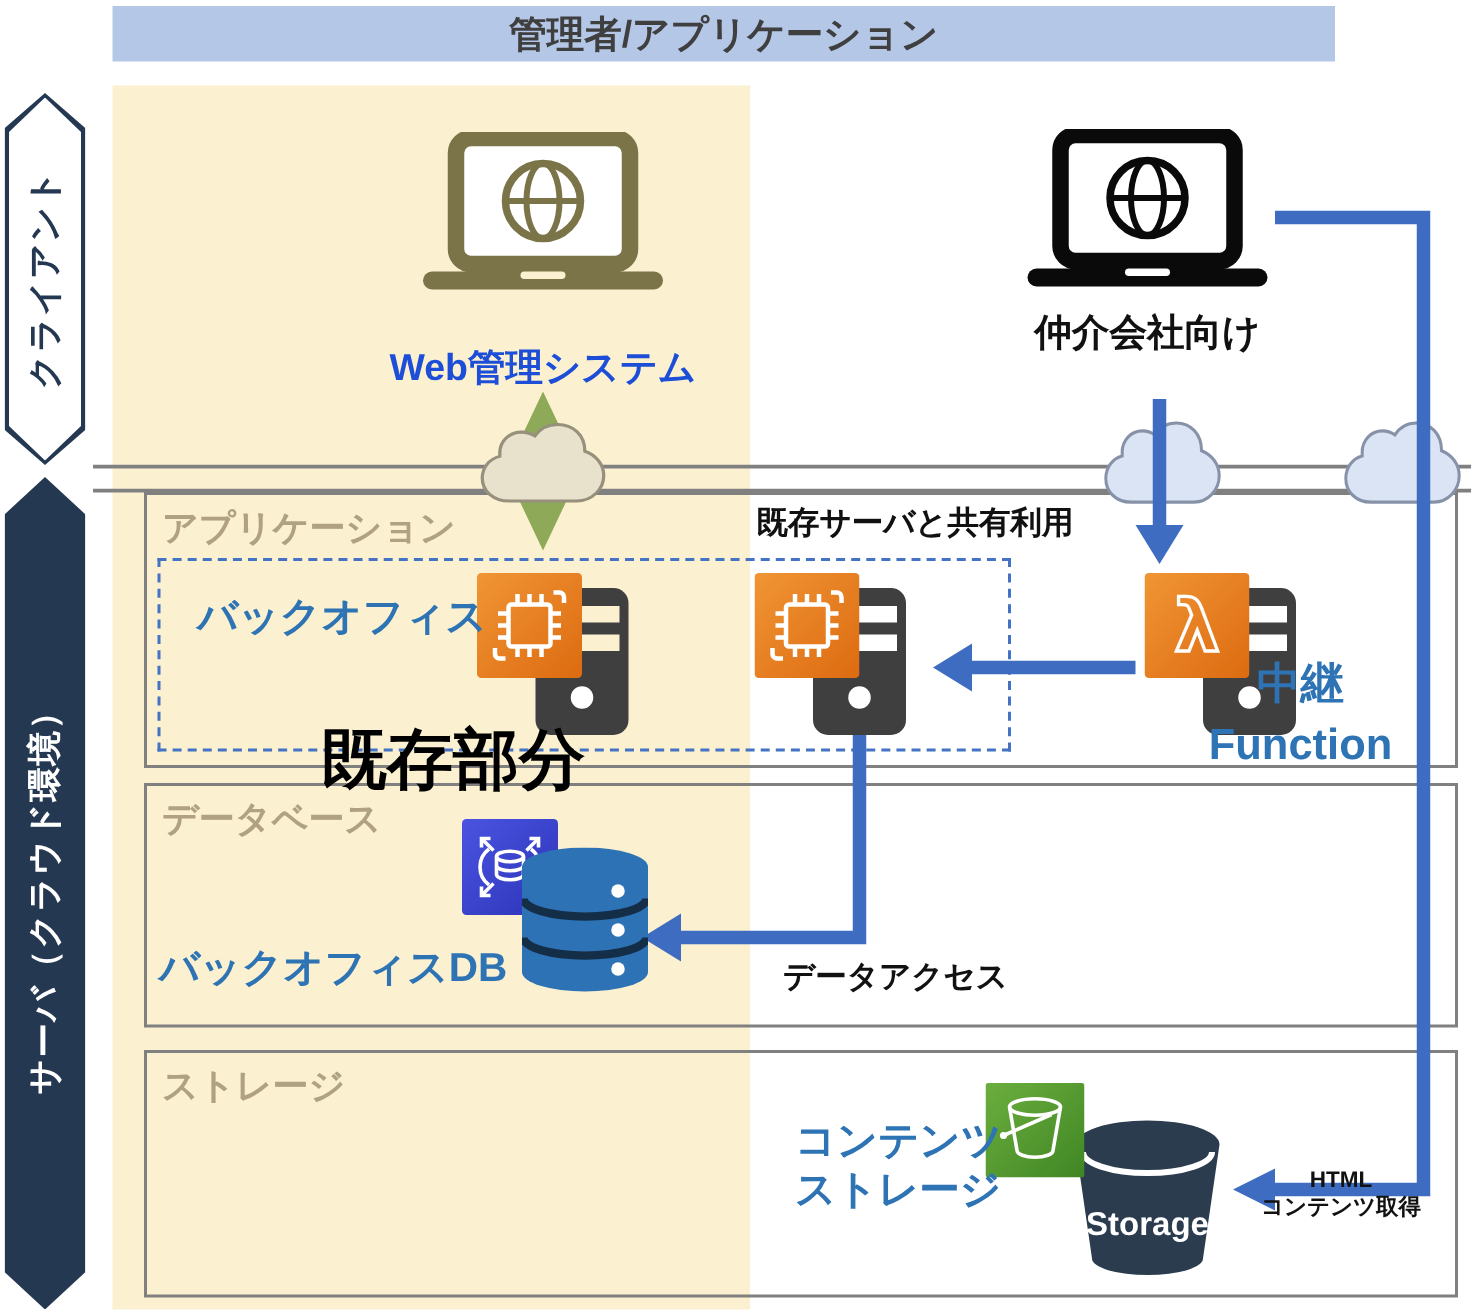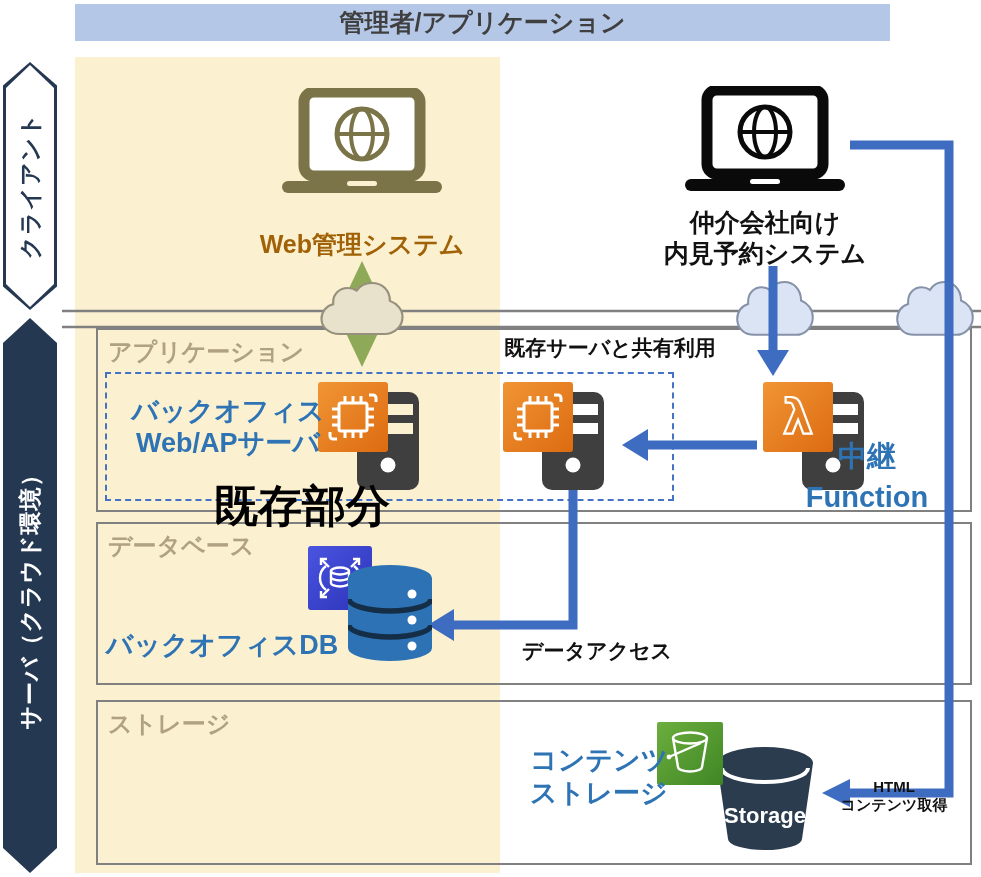--- a/index.html
+++ b/index.html
@@ -32,21 +32,21 @@
   .box-db{left:96px;top:522px;width:872px;height:159px;}
   .box-st{left:96px;top:700px;width:872px;height:161px;}
   .sec-title{position:absolute;left:10px;top:6px;font-size:24px;font-weight:bold;color:#b1a183;}
   .dashed-box{left:105px;top:372px;width:565px;height:125px;border:2px dashed #4472c4;z-index:2;}
   
   .wires{left:0;top:0;z-index:5;pointer-events:none;}
   .icon{z-index:6;}
   
   .lbl{z-index:10;font-weight:bold;white-space:nowrap;}
   .center{transform:translateX(-50%);text-align:center;}
-  .olive{color:#a16207;}
+  .olive{color:#1d4ed8;}
   .bluetx{color:#2e74b5;}
   .blk{color:#111;}
   .lbl-webadmin{left:362px;top:228px;font-size:25px;}
   .lbl-resv{left:765px;top:207px;font-size:25px;line-height:1.22;}
   .lbl-backoffice{left:228px;top:396px;font-size:27px;line-height:1.18;}
   .lbl-existing{left:302px;top:477px;font-size:44px;color:#000;}
   .lbl-shared{left:610px;top:334px;font-size:21px;}
   .lbl-relay{left:867px;top:436px;font-size:29px;line-height:1.4;}
   .lbl-db{left:222px;top:627px;font-size:27px;}
   .lbl-dataaccess{left:597px;top:637px;font-size:21px;}
@@ -299,26 +299,24 @@
         <line x1="12" y1="35" x2="44" y2="21"></line>
       </g>
       <circle cx="12" cy="35" r="2.4" fill="#ffffff"></circle>
     </svg>
   </div>
 
   <div class="abs lbl center olive lbl-webadmin">Web管理システム</div>
 
   <div class="abs lbl center blk lbl-resv">
     <div>仲介会社向け</div>
-    <div>内見予約システム</div>
   </div>
 
   <div class="abs lbl center bluetx lbl-backoffice">
     <div>バックオフィス</div>
-    <div>Web/APサーバ</div>
   </div>
 
   <div class="abs lbl center lbl-existing">既存部分</div>
 
   <div class="abs lbl center blk lbl-shared">既存サーバと共有利用</div>
 
   <div class="abs lbl center bluetx lbl-db">バックオフィスDB</div>
 
   <div class="abs lbl center bluetx lbl-relay">
     <div>中継</div>

